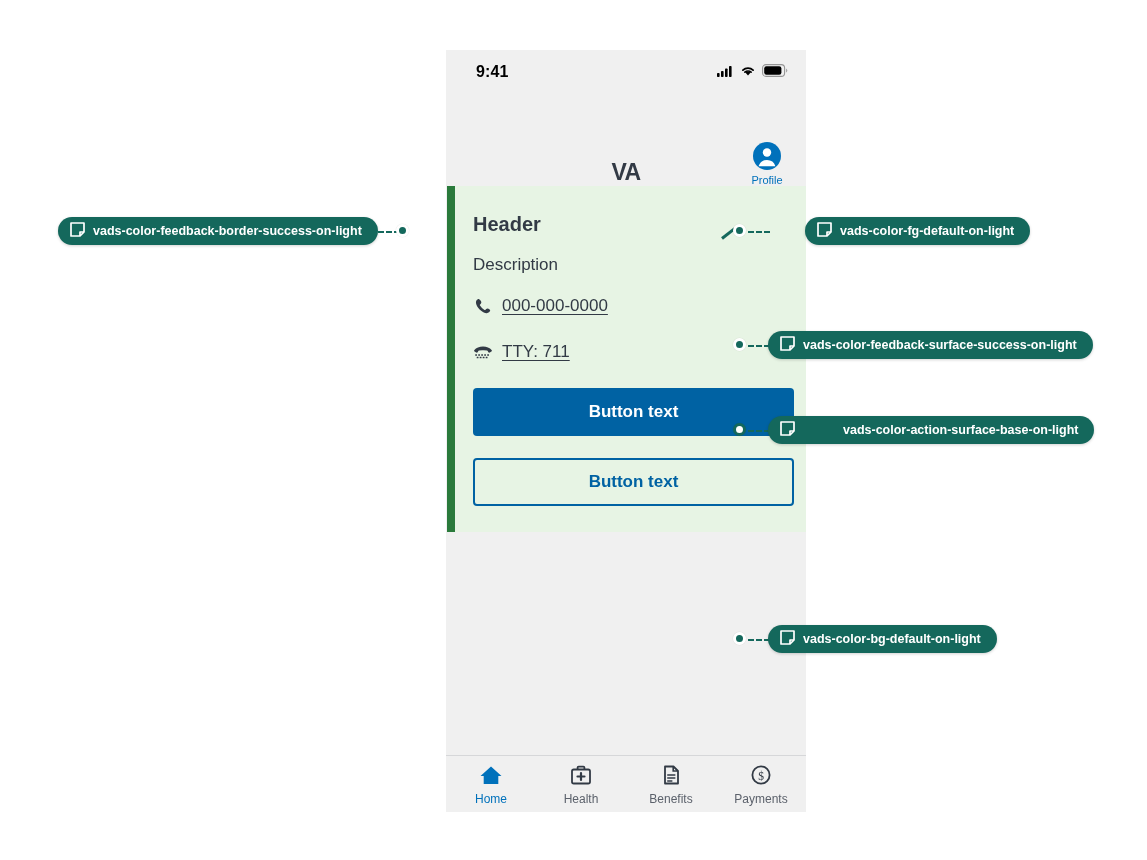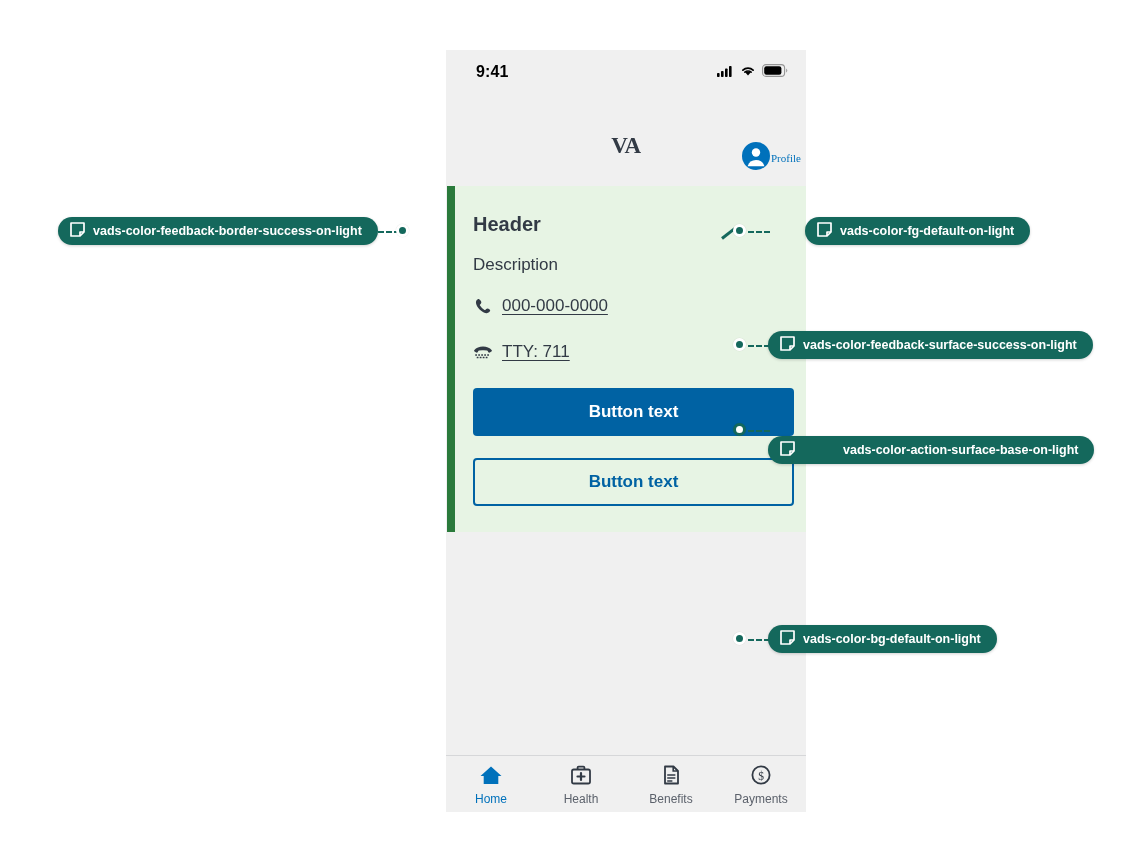--- a/index.html
+++ b/index.html
@@ -25,30 +25,30 @@
     position: relative; height: 44px;
     display: flex; align-items: center; justify-content: space-between;
     padding: 0 18px 0 30px;
   }
   .clock { font-size: 16px; font-weight: 600; color: #000; letter-spacing: .1px; }
   .status-icons { display: flex; align-items: center; gap: 6px; }
 
   
   .appheader {
     position: relative; height: 92px;
-    display: flex; align-items: center; justify-content: center; font-family: Liberation Serif, serif;
+    display: flex; align-items: flex-end; justify-content: center;
   }
   .va-logo {
     margin-top: 12px;
     font-size: 23px; font-weight: 700; color: #323a45;
     letter-spacing: -0.5px;
   }
   .profile-btn {
     position: absolute; right: 14px; top: 48px;
-    width: 50px; display: flex; flex-direction: row; align-items: center; gap: 1px;
+    width: 50px; display: flex; flex-direction: column; align-items: center; gap: 1px;
   }
   .profile-label { font-size: 11px; color: #0071bb; line-height: 1; }
 
   
   .card {
     position: relative;
     margin-left: 1px;
     width: 359px;
     background: #e7f4e4;
     border-left: 8px solid #2a7a3b;
@@ -281,21 +281,21 @@
       <svg width="15" height="15" viewBox="0 0 15 15">
         <path d="M1 1 h13 v9 l-4 4 H1 Z" fill="none" stroke="#ffffff" stroke-width="1.7" stroke-linejoin="round"></path>
         <path d="M10 14 v-4 h4" fill="none" stroke="#ffffff" stroke-width="1.7" stroke-linejoin="round"></path>
       </svg>
     </span>
     <span>vads-color-feedback-surface-success-on-light</span>
   </div>
 
   <div class="dot hollow" style="left:733px; top:423px;"></div>
   <div class="leader" style="left:748px; top:430px; width:22px;"></div>
-  <div class="pill" style="left:768px; top:436px;gap:48px;">
+  <div class="pill" style="left:768px; top:416px;gap:48px;">
     <span>
       <svg width="15" height="15" viewBox="0 0 15 15">
         <path d="M1 1 h13 v9 l-4 4 H1 Z" fill="none" stroke="#ffffff" stroke-width="1.7" stroke-linejoin="round"></path>
         <path d="M10 14 v-4 h4" fill="none" stroke="#ffffff" stroke-width="1.7" stroke-linejoin="round"></path>
       </svg>
     </span>
     <span>vads-color-action-surface-base-on-light</span>
   </div>
 
   <div class="dot" style="left:733px; top:632px;"></div>

